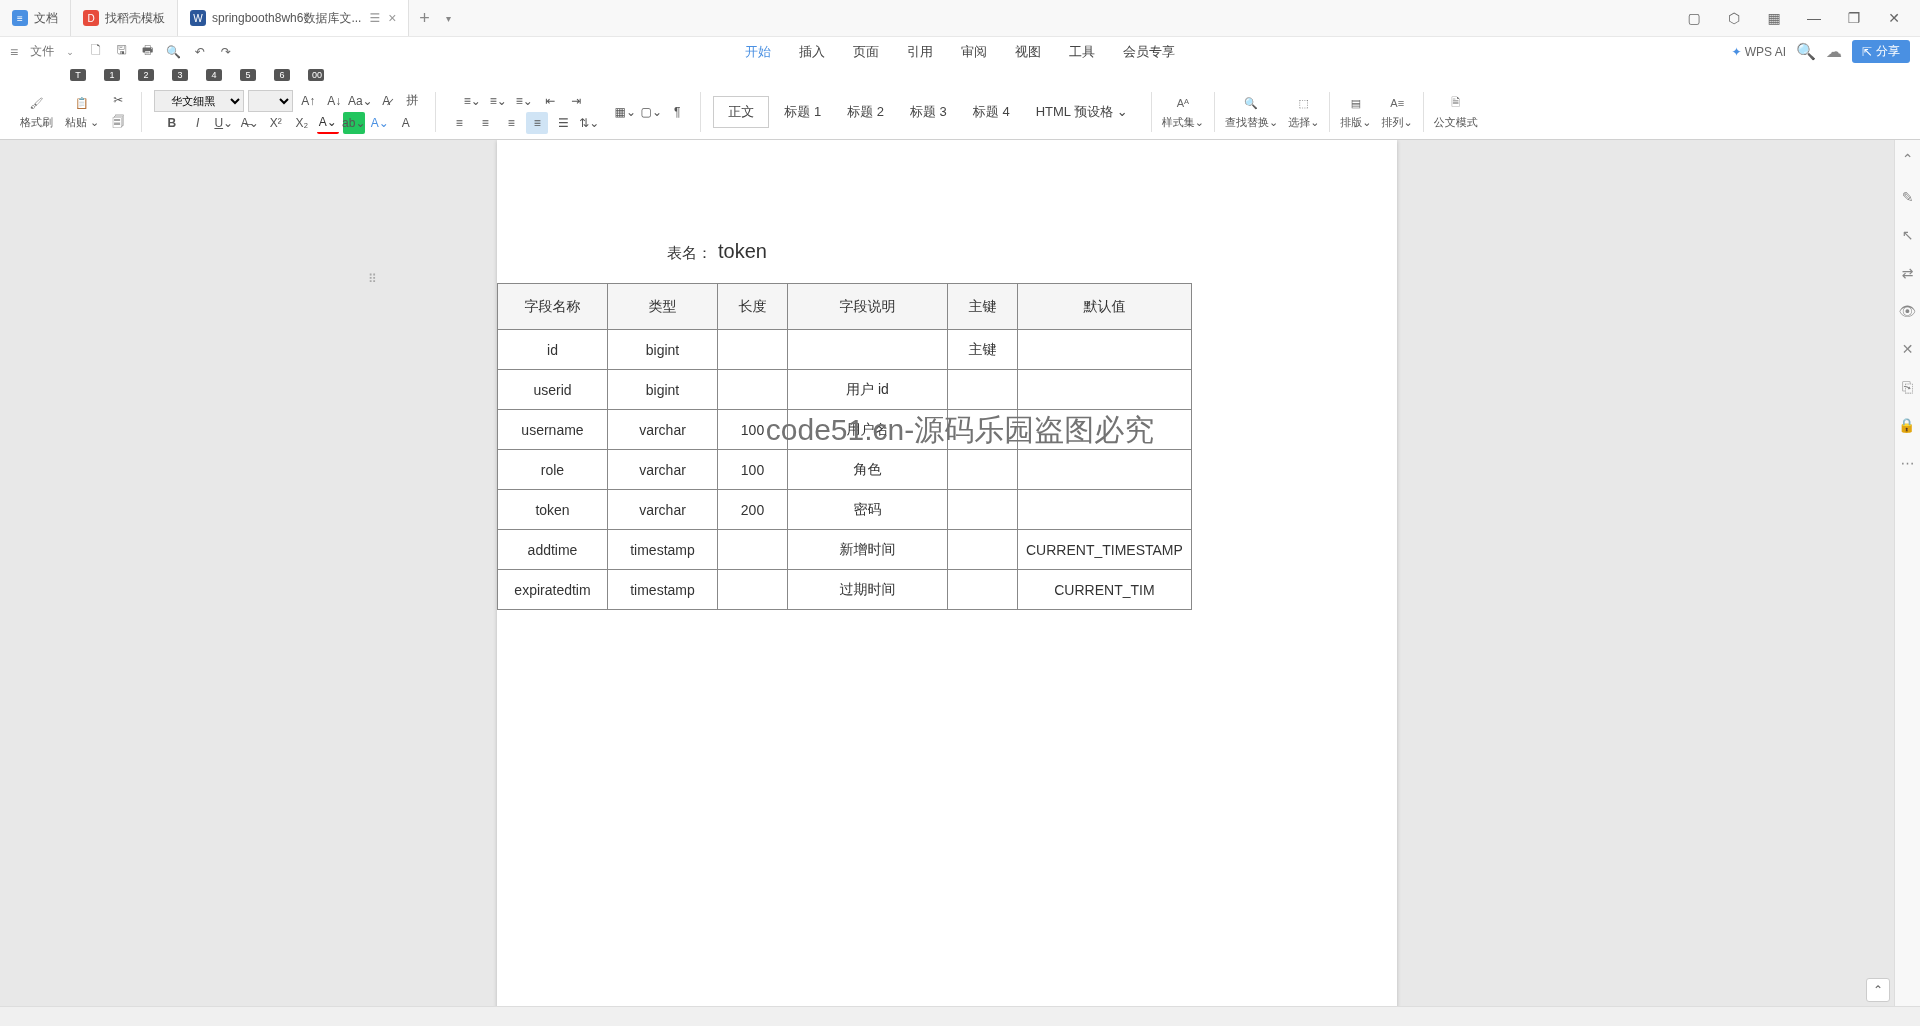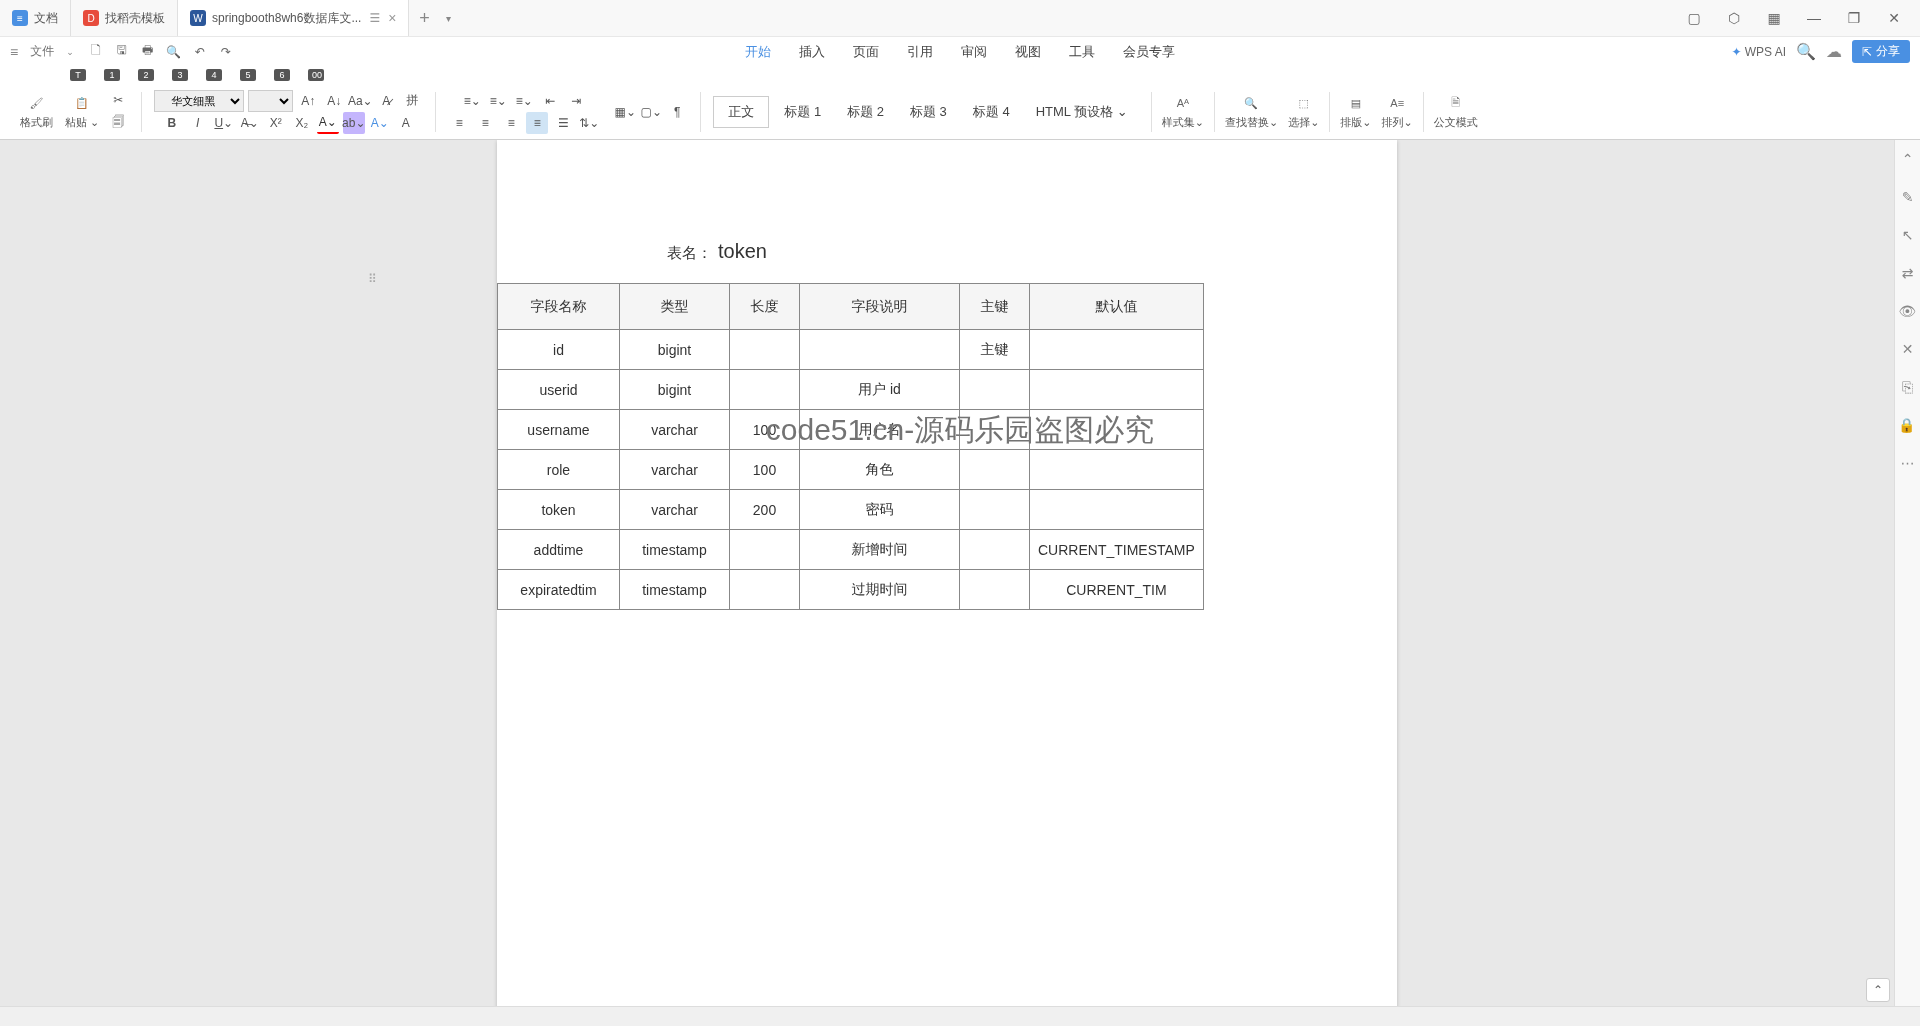--- a/index.html
+++ b/index.html
@@ -259,21 +259,21 @@
           <b>B</b>
         </span>
       <span class="small-btn">
           <i>I</i>
         </span>
       <span class="small-btn"><u>U</u>⌄</span>
       <span class="small-btn">A̶⌄</span>
       <span class="small-btn">X²</span>
       <span class="small-btn">X₂</span>
       <span class="small-btn" style="color:#333;border-bottom:2px solid red;">A⌄</span>
-      <span class="small-btn" style="background:#c4b5fd;">ab⌄</span>
+      <span class="small-btn" style="background:#22c55e;">ab⌄</span>
       <span class="small-btn" style="color:#4a90e2;">A⌄</span>
       <span class="small-btn">A</span>
     </div>
   </div>
   <div class="ribbon-divider"></div>
   <div class="ribbon-group">
     <div class="ribbon-row">
       <span class="small-btn">≡⌄</span>
       <span class="small-btn">≡⌄</span>
       <span class="small-btn">≡⌄</span>
@@ -338,21 +338,21 @@
 <div class="doc-area">
   <div class="page">
     <div class="doc-content">
       <div class="doc-line">
         <span class="doc-label">表名：</span><span class="doc-value">token</span>
       </div>
     </div>
     <table class="doc-table">
       <thead>
           <tr>
-            <th style="width: 122px;">字段名称</th>
+            <th style="width: 110px;">字段名称</th>
             <th style="width: 110px;">类型</th>
             <th style="width: 70px;">长度</th>
             <th style="width: 160px;">字段说明</th>
             <th style="width: 70px;">主键</th>
             <th style="width: 110px;">默认值</th>
           </tr>
         </thead>
       <tbody>
           <tr>
             <td>id</td>

